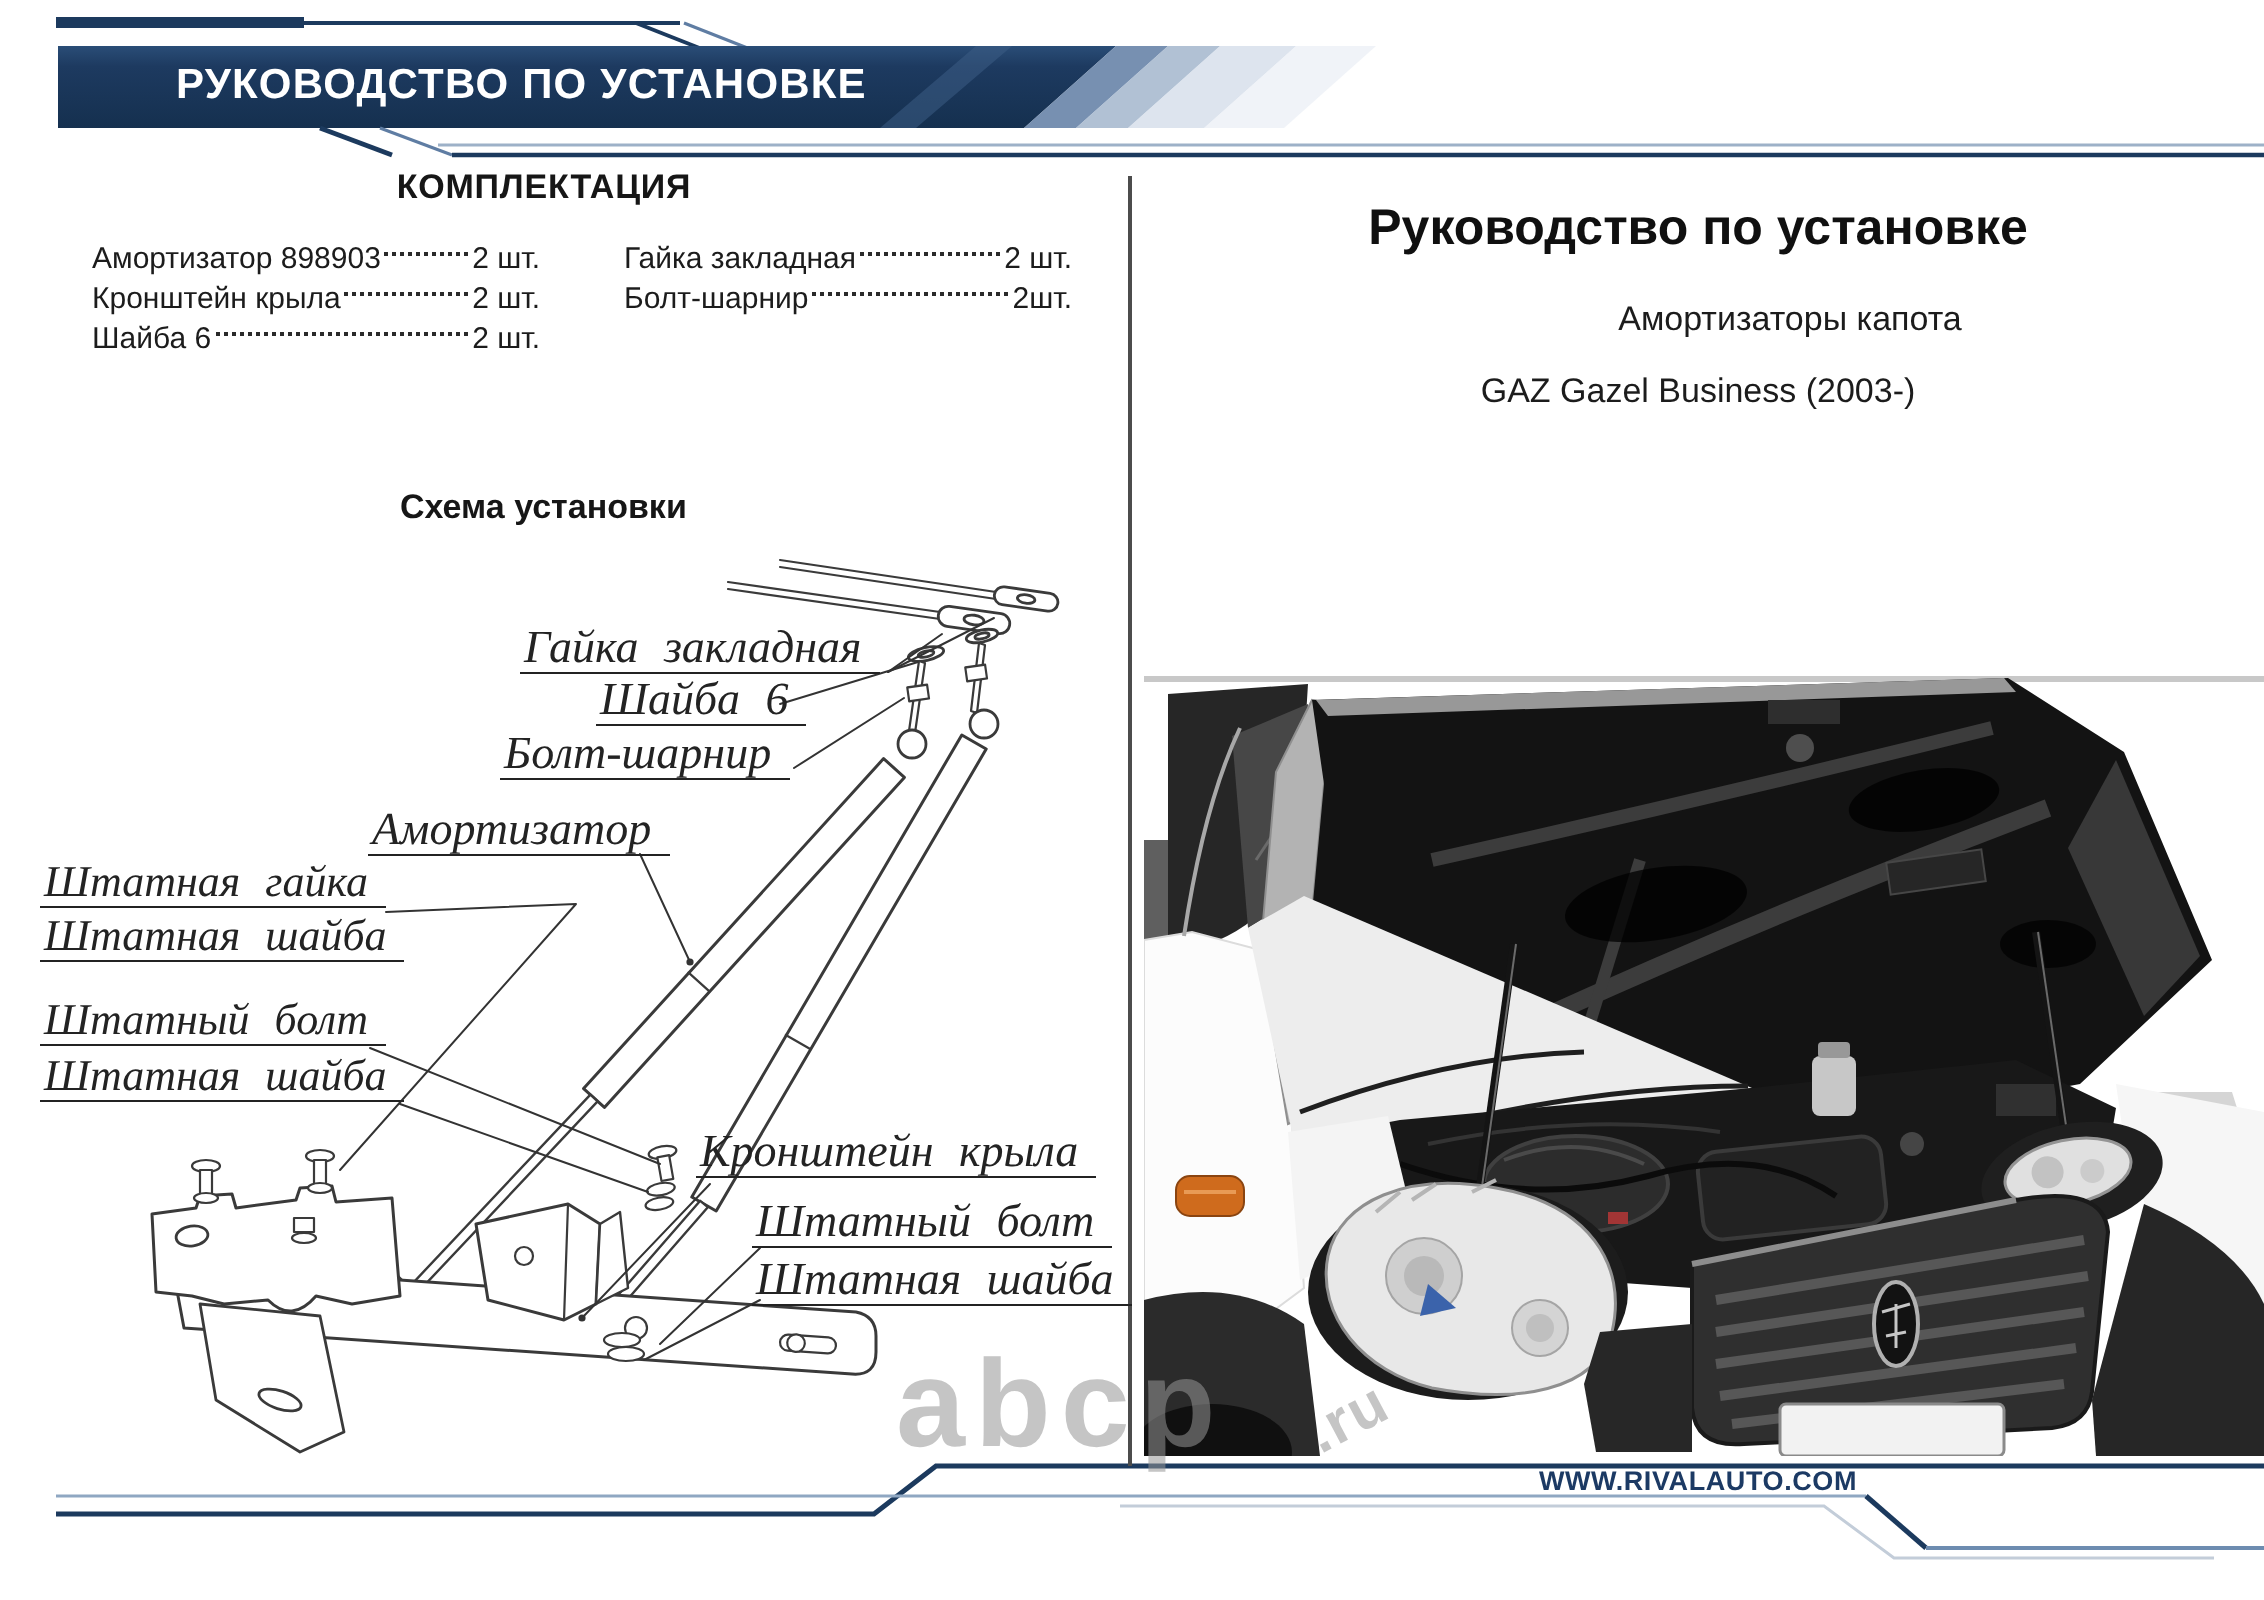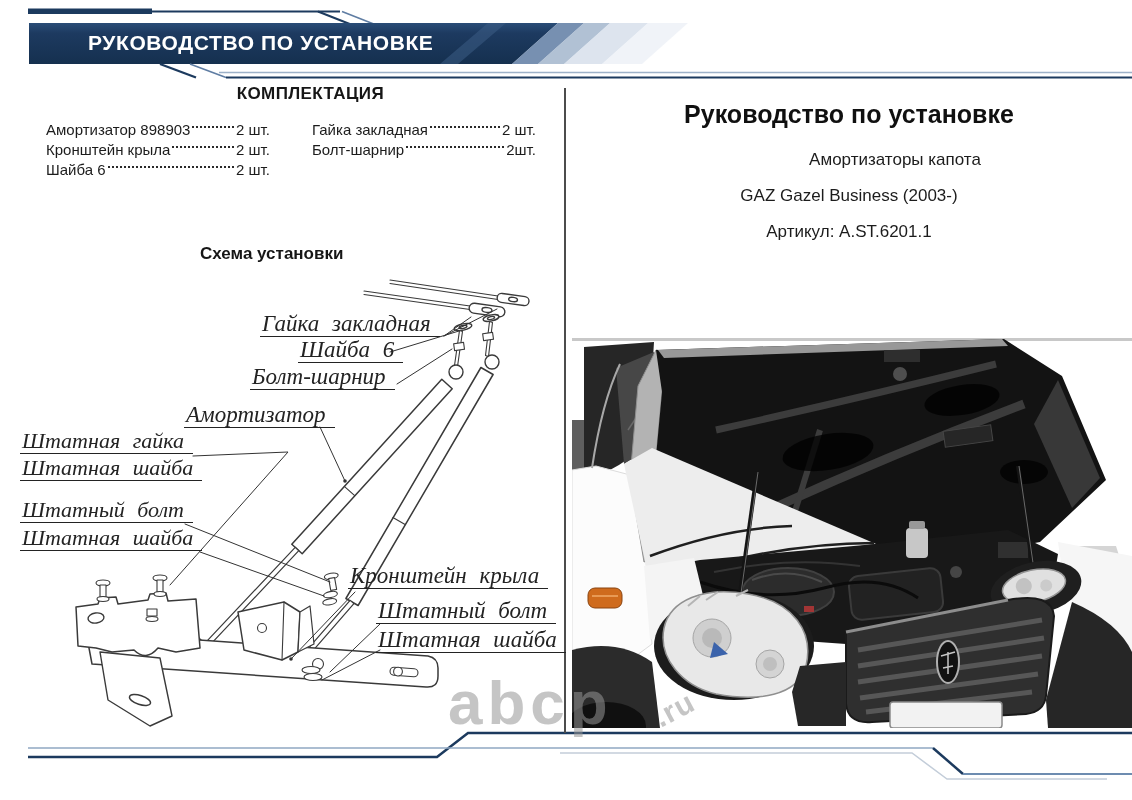--- a/index.html
+++ b/index.html
@@ -6,21 +6,21 @@
   .page{position:relative;width:1132px;height:800px;margin:0 auto;background:#ffffff;
         font-family:"Liberation Sans",sans-serif;color:#1a1a1a;overflow:hidden;padding-left:20px;}
   .abs{position:absolute;}
   svg.layer{position:absolute;left:0;top:0;pointer-events:none;}
 
   
   .banner-text{left:88px;top:31px;font-size:21px;font-weight:bold;color:#ffffff;
                letter-spacing:.6px;white-space:nowrap;}
 
   
-  .komplekt-title{left:160px;top:84px;width:224px;text-align:right;
+  .komplekt-title{left:160px;top:84px;width:224px;text-align:center;
                   font-size:17px;font-weight:bold;color:#161616;letter-spacing:.4px;}
   .plist{top:119px;width:224px;font-size:15px;color:#1c1c1c;}
   .plist-l{left:46px;} .plist-r{left:312px;}
   .prow{display:flex;align-items:center;height:20px;}
   .pdots{flex:1;border-bottom:2px dotted #2a2a2a;margin:0 2px 4px 2px;min-width:8px;}
   .schema-title{left:200px;top:244px;width:170px;text-align:left;
                 font-size:17px;font-weight:bold;color:#161616;}
 
   
   .dlab{position:absolute;font-family:"Liberation Serif",serif;font-style:italic;
@@ -312,21 +312,21 @@
   <div class="dlab sm" style="left:20px;top:457px;">Штатная шайба</div>
   <div class="dlab sm" style="left:20px;top:499px;">Штатный болт</div>
   <div class="dlab sm" style="left:20px;top:527px;">Штатная шайба</div>
   <div class="dlab" style="left:348px;top:564px;">Кронштейн крыла</div>
   <div class="dlab" style="left:376px;top:599px;">Штатный болт</div>
   <div class="dlab" style="left:376px;top:628px;">Штатная шайба</div>
 
   <div class="abs rcol prod-title">Руководство по установке</div>
   <div class="abs rcol prod-sub">Амортизаторы капота</div>
   <div class="abs rcol prod-model">GAZ Gazel Business (2003-)</div>
-  <div class="abs rcol prod-article">Артикул: A.ST.6201.1</div>
 
   <div class="abs wm">
     <span>abcp</span>
     <span class="wm-ru">.ru</span>
   </div>
 
+  <div class="abs footer-url">WWW.RIVALAUTO.COM</div>
 
 </div>
 
 </body></html>

